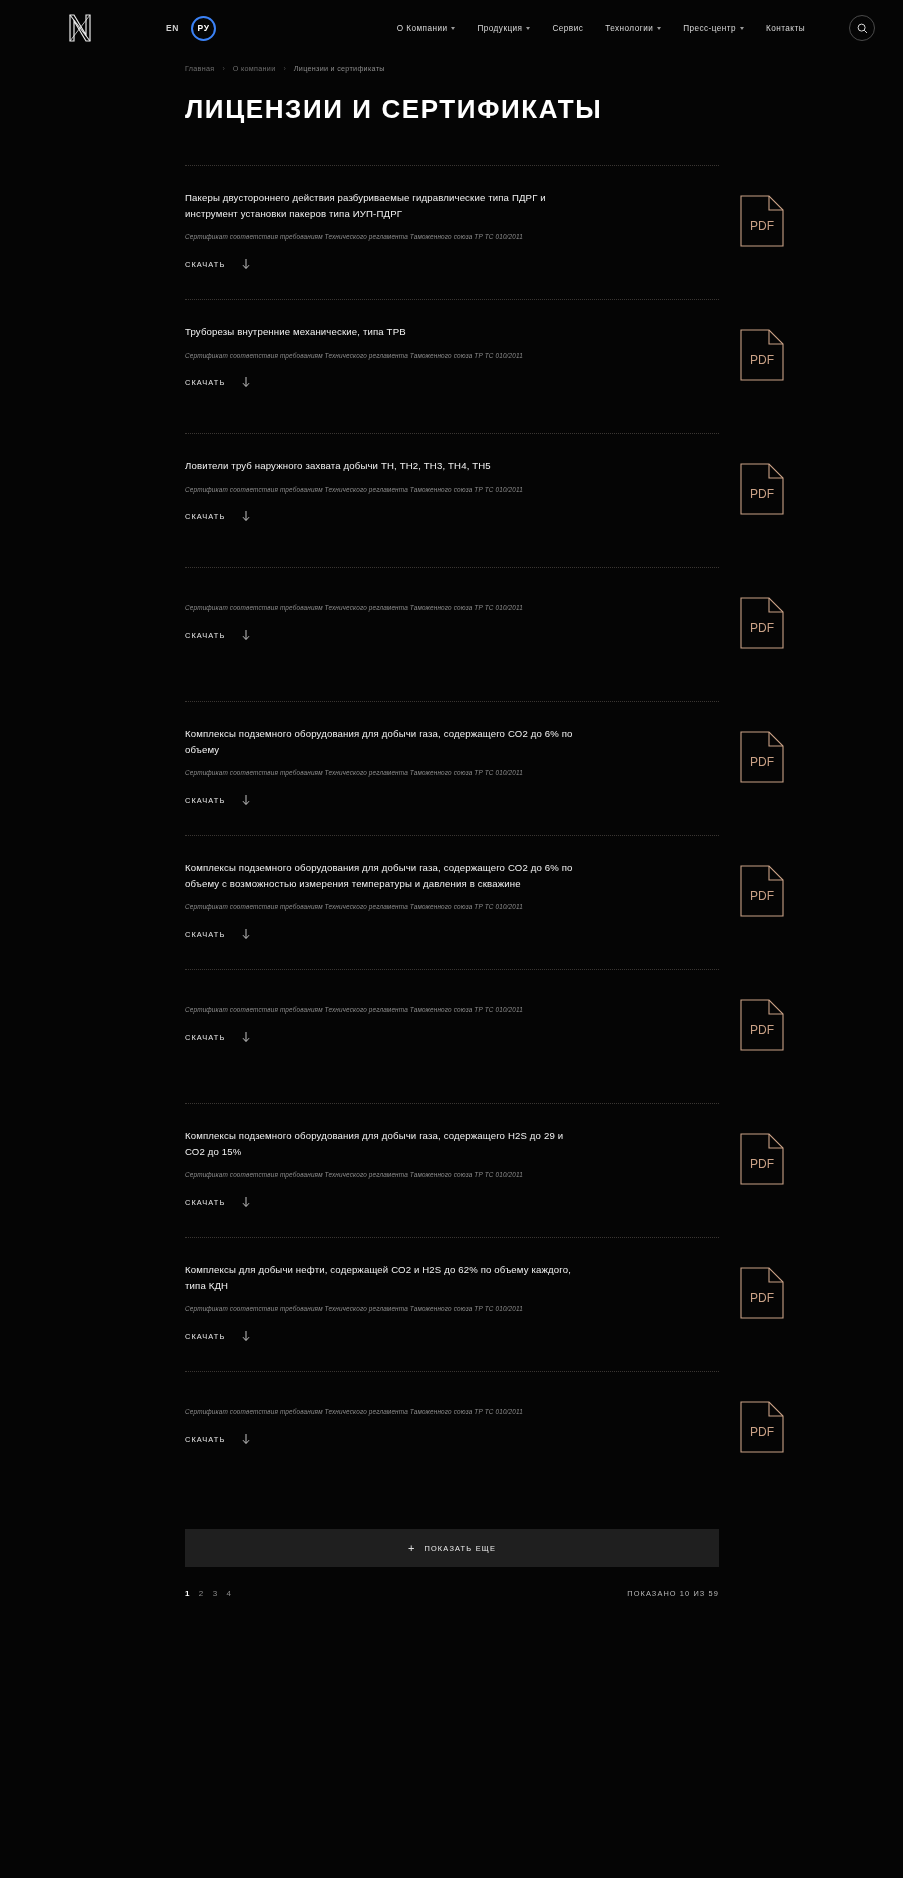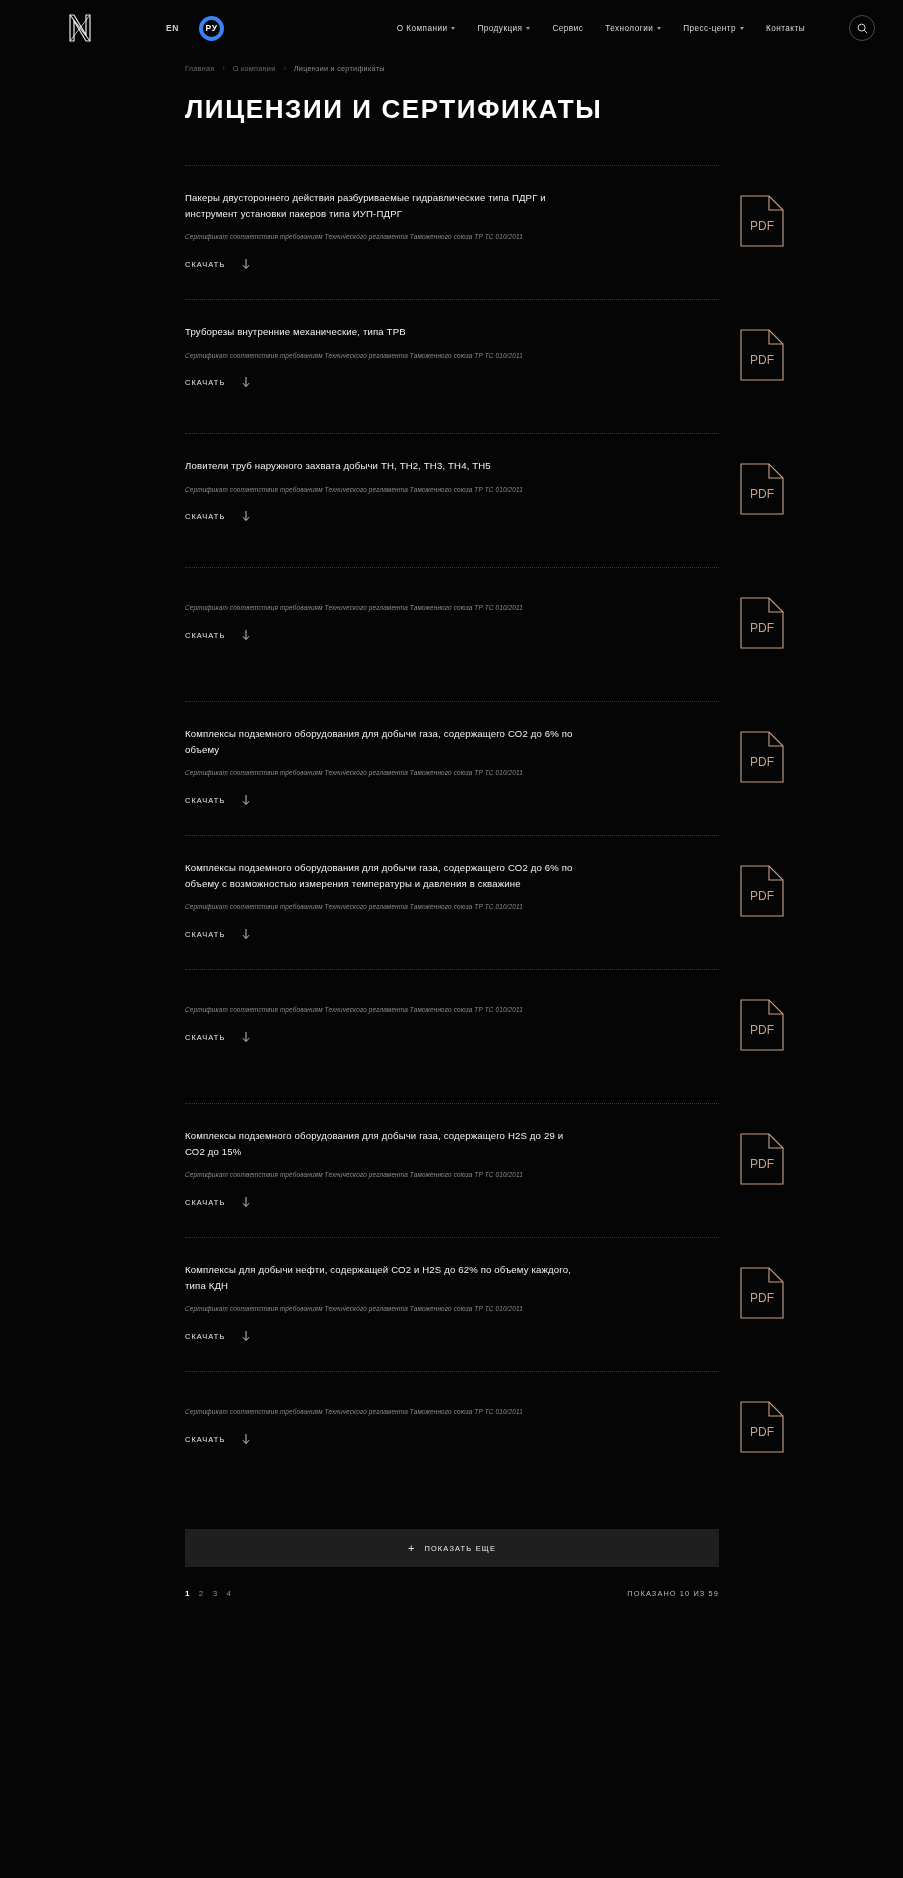--- a/index.html
+++ b/index.html
@@ -26,32 +26,32 @@
   .logo {
     width: 34px; height: 34px;
     position: relative;
     flex: 0 0 auto;
   }
   .logo svg { display: block; }
 
   .lang {
     display: flex; align-items: center;
     margin-left: 66px;
-    gap: 16px;
+    gap: 8px;
   }
   .lang-item {
     font-size: 8.5px;
     letter-spacing: 0.7px;
     color: #cfcfcf;
     padding: 3px 4px;
     cursor: pointer;
     font-weight: 600;
   }
   .lang-item.active {
-    border: 4px solid #3b82f6;
+    border: 2px solid #3b82f6;
     border-radius: 50%;
     width: 25px; height: 25px;
     display: flex; align-items: center; justify-content: center;
     color: #ffffff;
     padding: 0;
   }
 
   .nav {
     margin-left: auto;
     display: flex;

